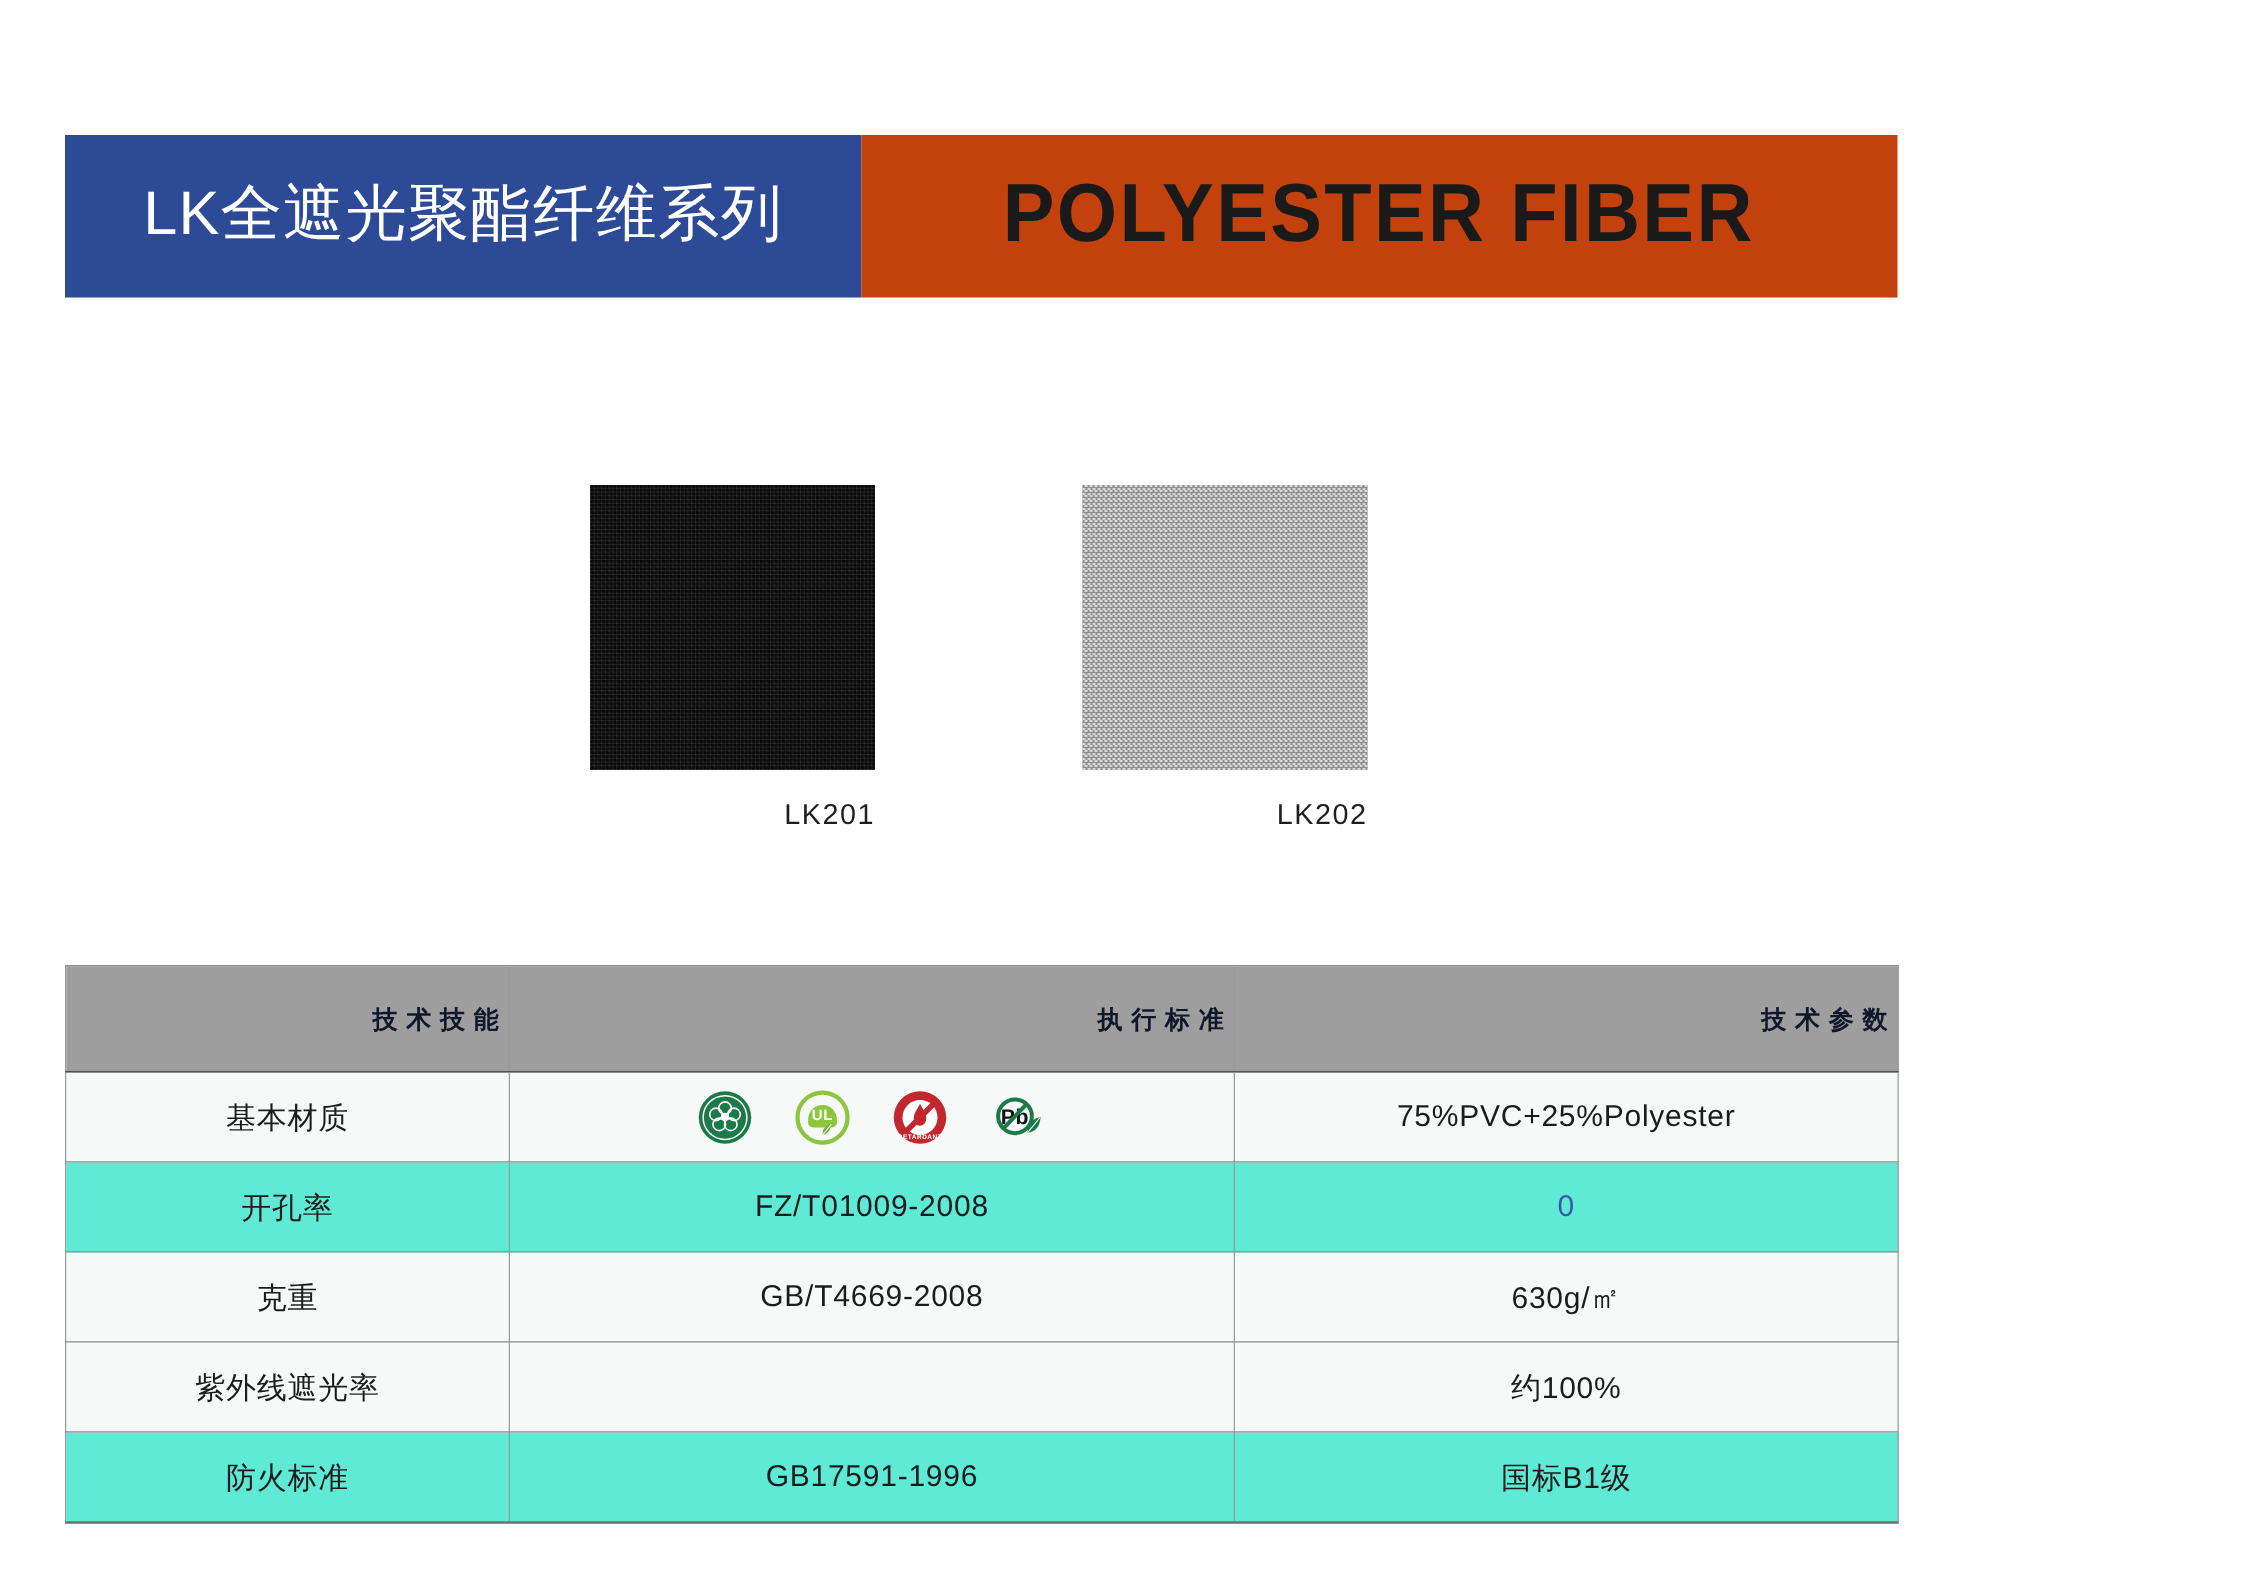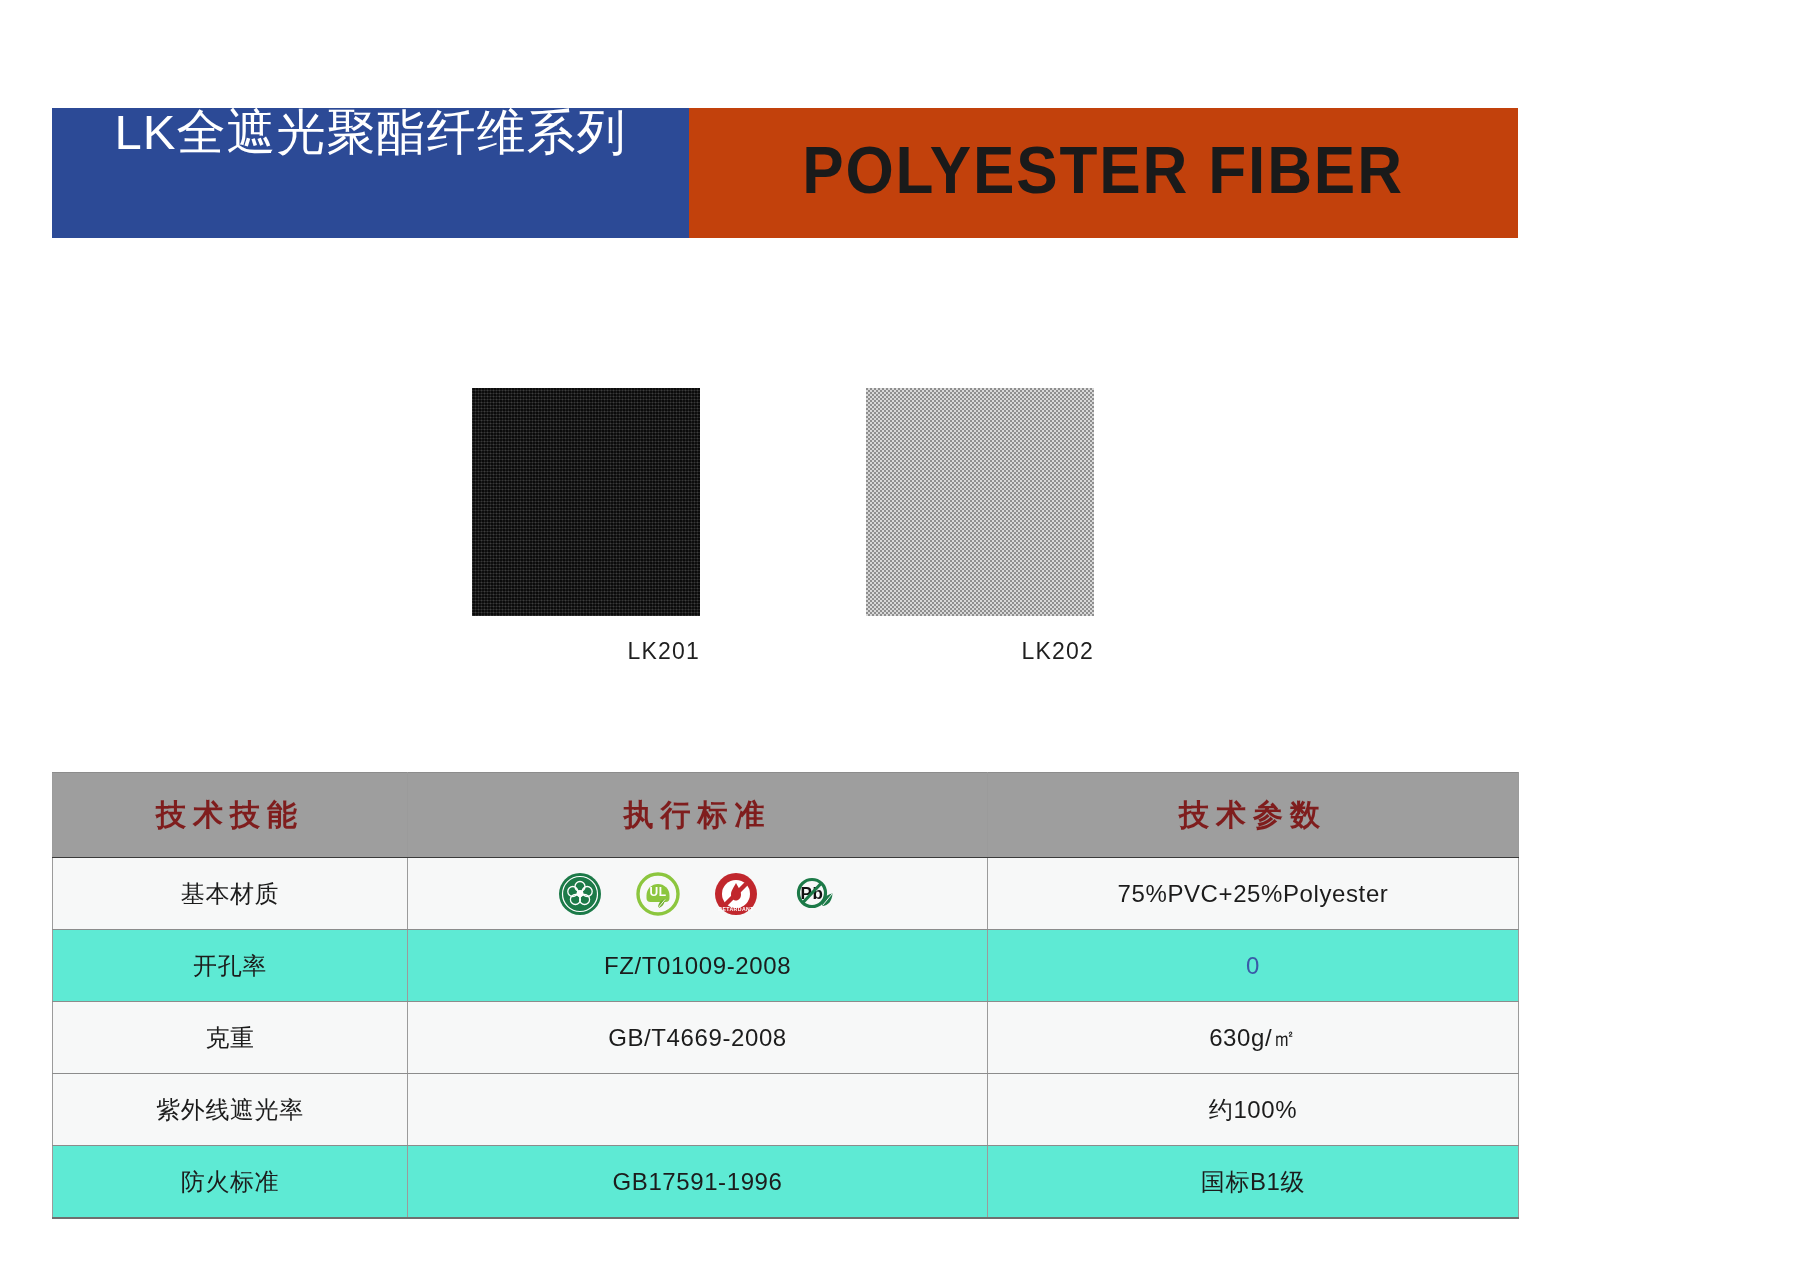--- a/index.html
+++ b/index.html
@@ -24,20 +24,21 @@
     top: 108px;
     width: 1466px;
     height: 130px;
     display: flex;
     align-items: stretch;
   }
   .header-cn {
     width: 637px;
     background: #2c4a96;
     display: flex;
+    align-items: center;
     justify-content: center;
     box-sizing: border-box;
     padding-bottom: 4px;
   }
   .header-cn-text {
     color: #ffffff;
     font-size: 49px;
     font-weight: 500;
     letter-spacing: 1px;
     line-height: 1;
@@ -134,27 +135,28 @@
   .spec-table td {
     border-left: 1px solid #9b9b9b;
     border-right: 1px solid #9b9b9b;
     border-top: 1px solid #8c8c8c;
     border-bottom: 1px solid #8c8c8c;
     text-align: center;
     vertical-align: middle;
   }
   .spec-table thead th {
     background: #9e9e9e;
-    color: #7f1d1d;
+    color: #0f172a;
     height: 82px;
-    font-size: 30px;
+    font-size: 20px;
     font-weight: bold;
     letter-spacing: 7px;
     border-top: 1px solid #8c8c8c;
     border-bottom: 1px solid #3a3a3a;
+    text-align: right;
   }
   .spec-table tbody td {
     height: 69px;
     font-size: 24px;
     color: #1c1c1c;
     letter-spacing: 0.6px;
   }
   .spec-table tbody tr.odd td  { background: #f7f8f8; }
   .spec-table tbody tr.even td { background: #5eead4; }
   .spec-table tbody tr:last-child td { border-bottom: 2px solid #6f6f6f; }

